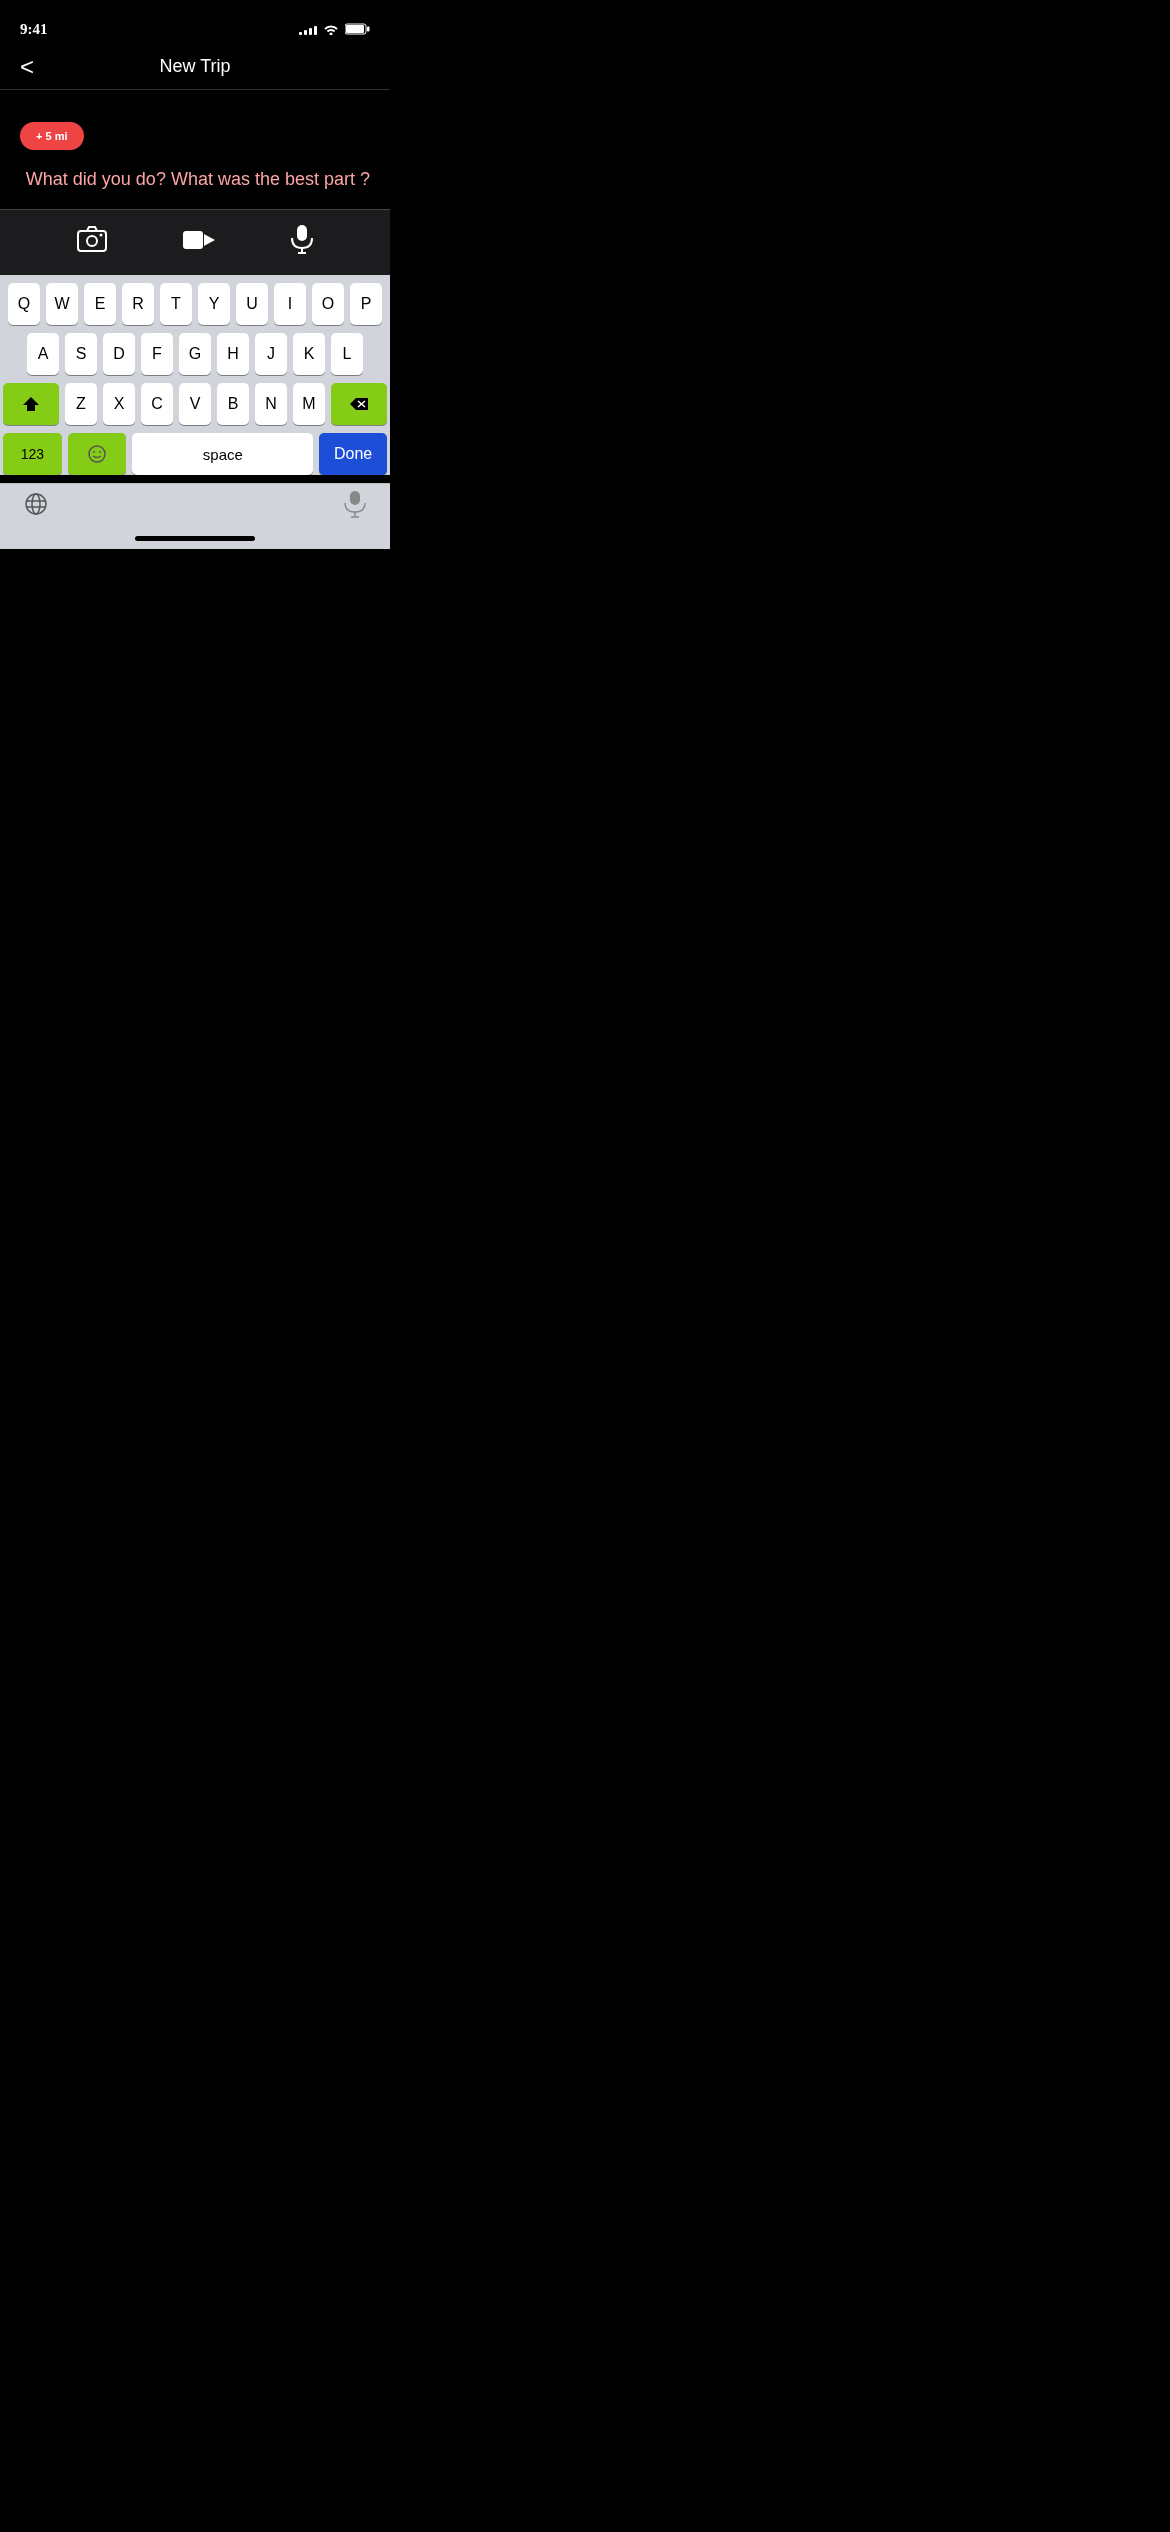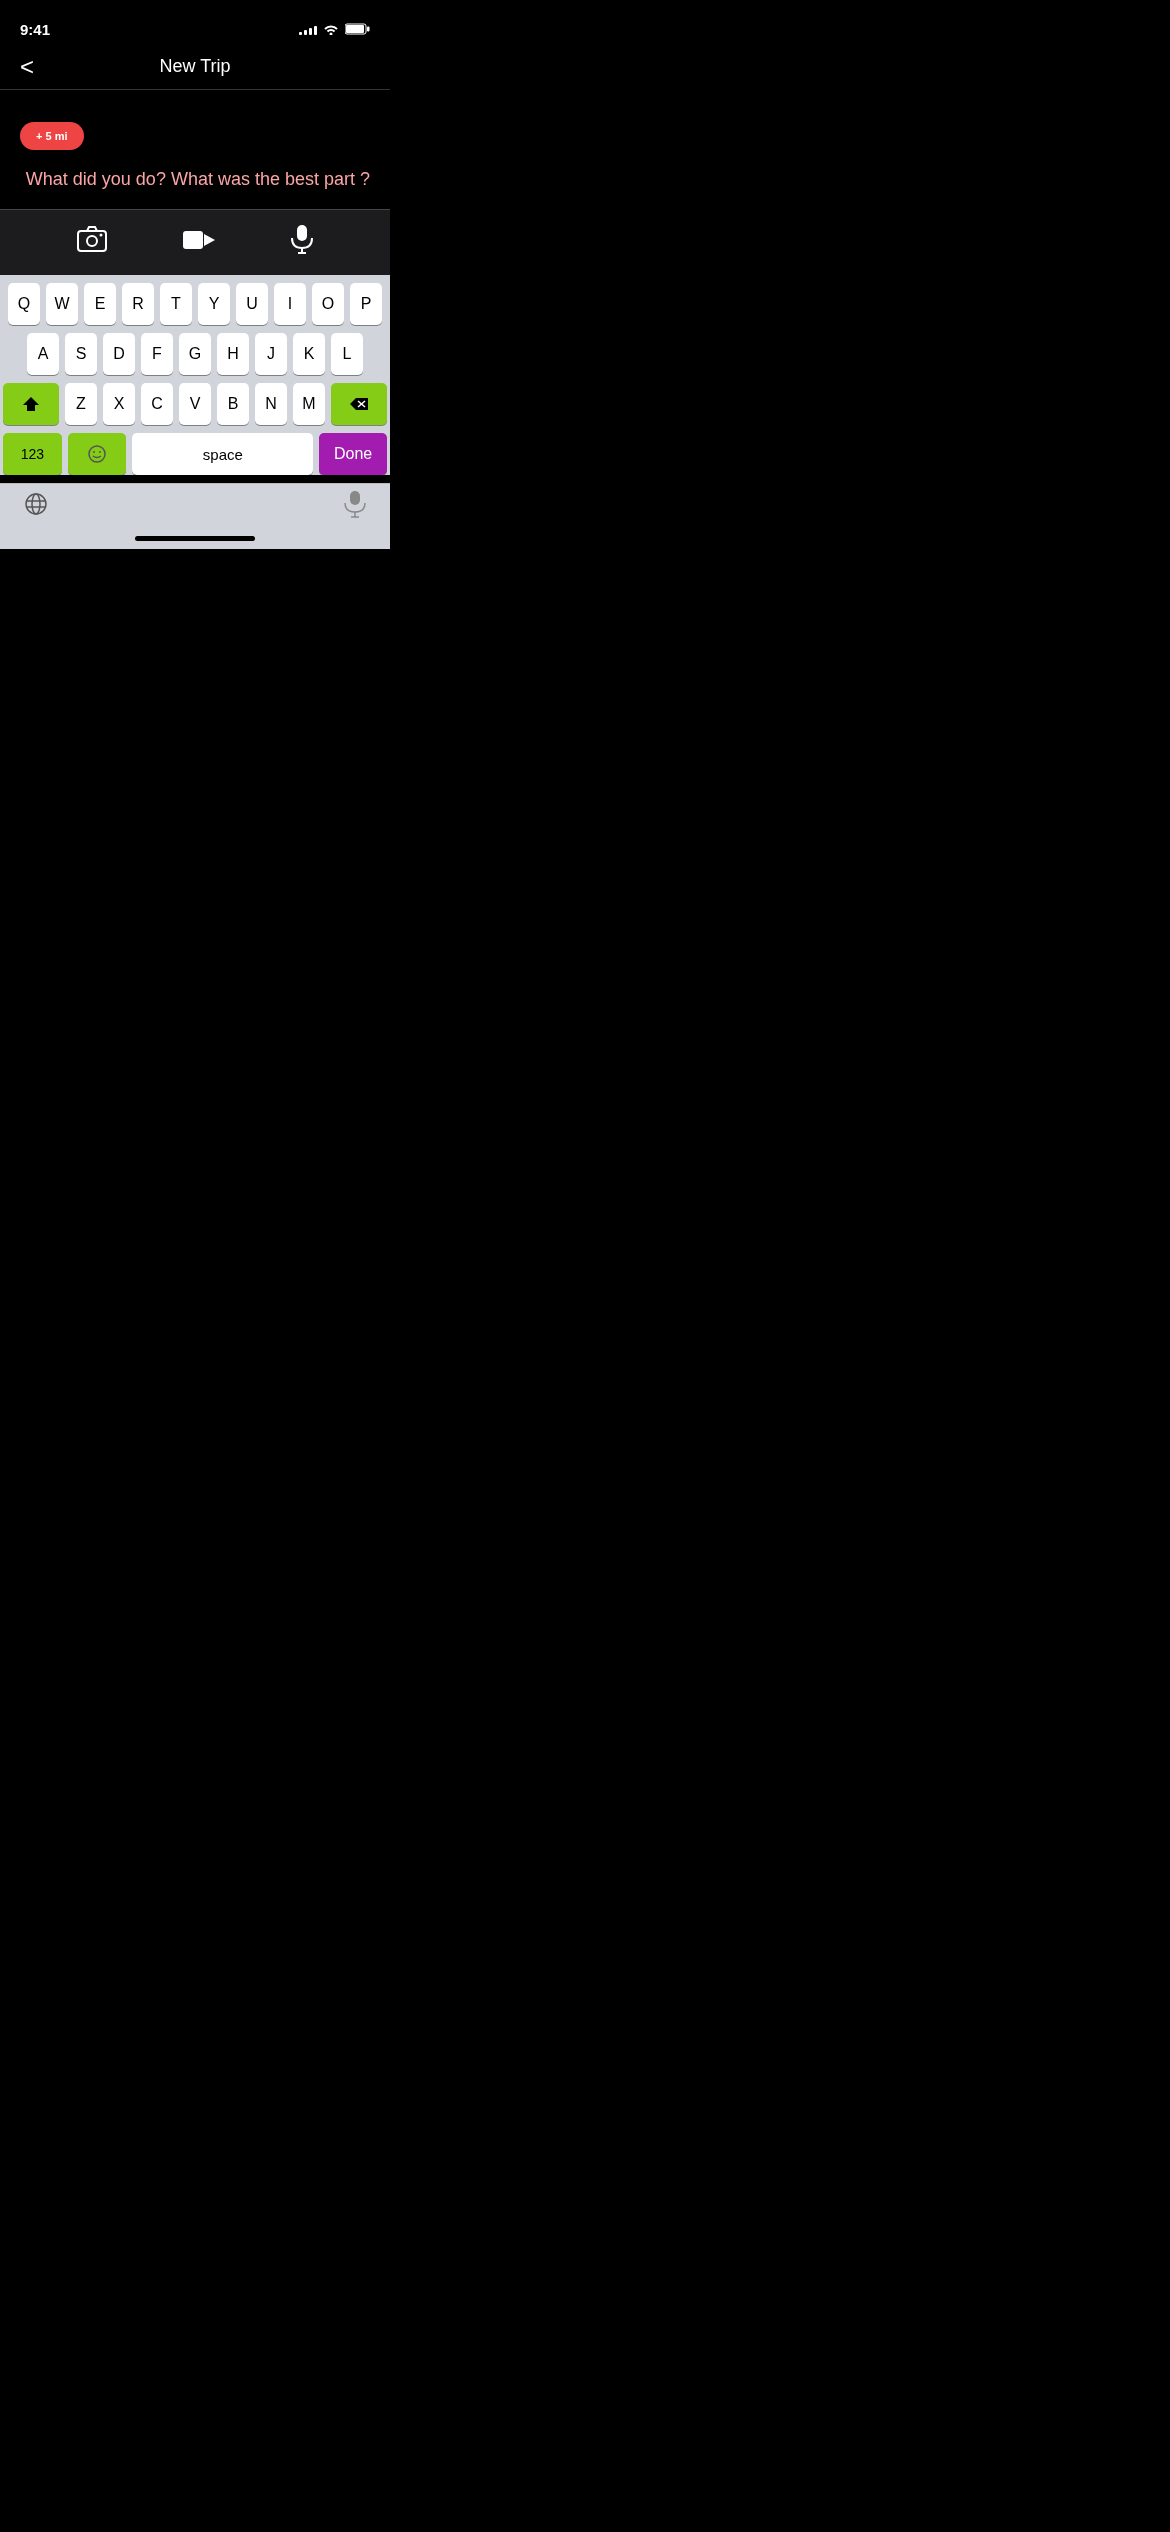--- a/index.html
+++ b/index.html
@@ -21,20 +21,21 @@
       justify-content: space-between;
       align-items: center;
       padding: 14px 20px 0 20px;
       height: 44px;
     }
 
     .status-time {
       font-size: 15px;
       font-weight: 600;
       color: #fff;
+      font-family: Liberation Serif, serif;
     }
 
     .status-icons {
       display: flex;
       align-items: center;
       gap: 6px;
     }
 
     .signal-bars {
       display: flex;
@@ -161,21 +162,21 @@
       box-shadow: 0 1px 0 rgba(0,0,0,0.4);
       user-select: none;
     }
 
     .key.dark {
       background: #84cc16;
       color: #000;
     }
 
     .key.blue {
-      background: #a21caf;
+      background: #1d4ed8;
       color: #fff;
       font-size: 16px;
       font-weight: 500;
     }
 
     .key.space-key {
       flex: 4;
       max-width: none;
       font-size: 15px;
       color: #000;

